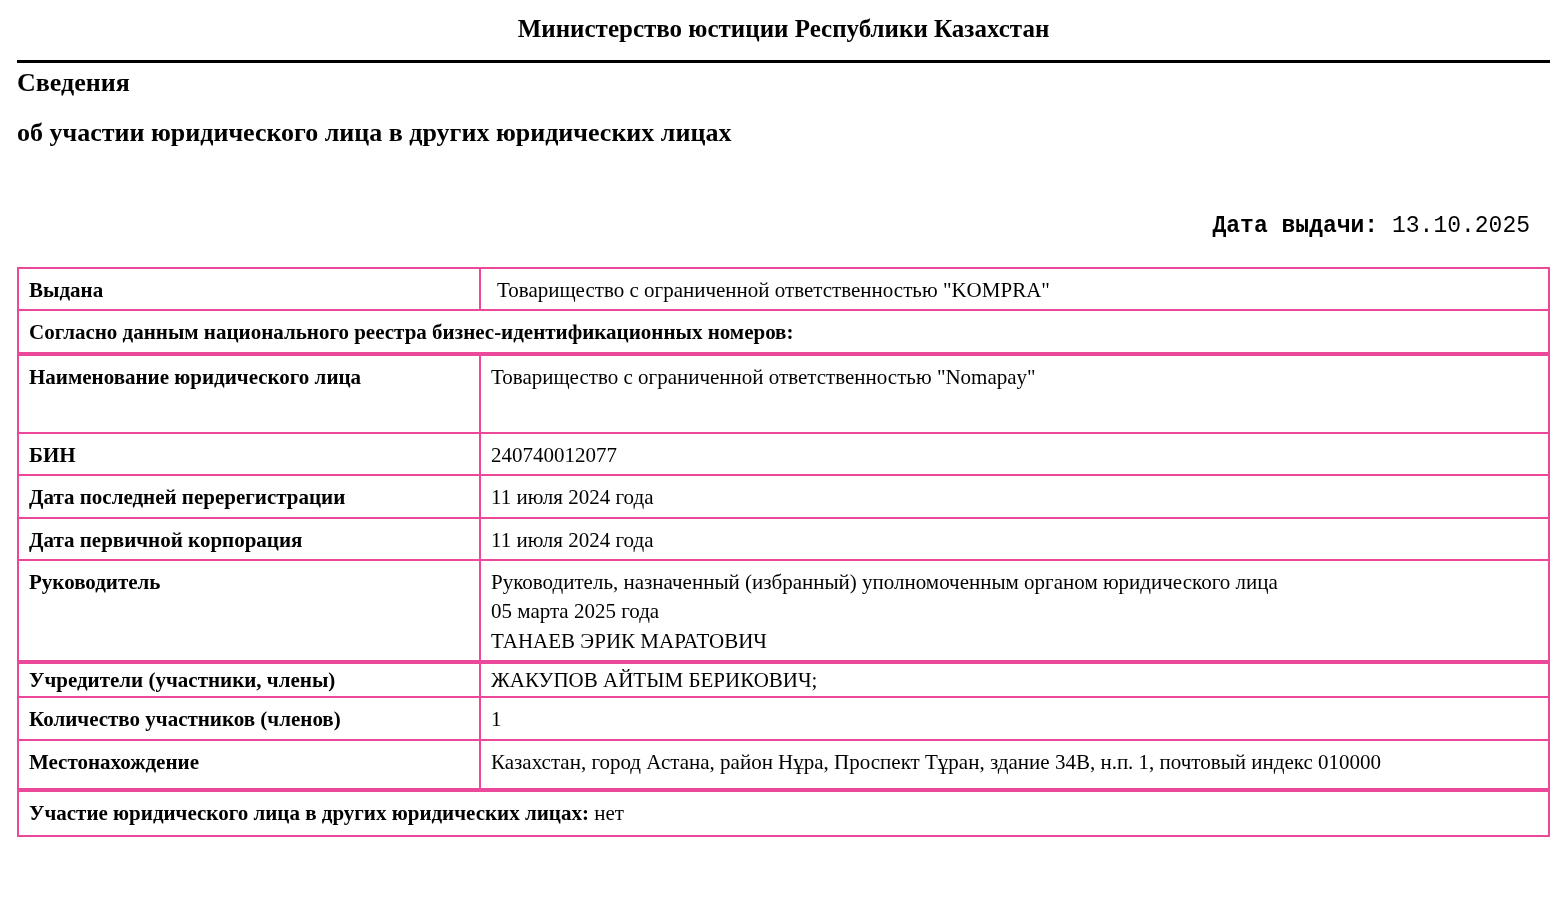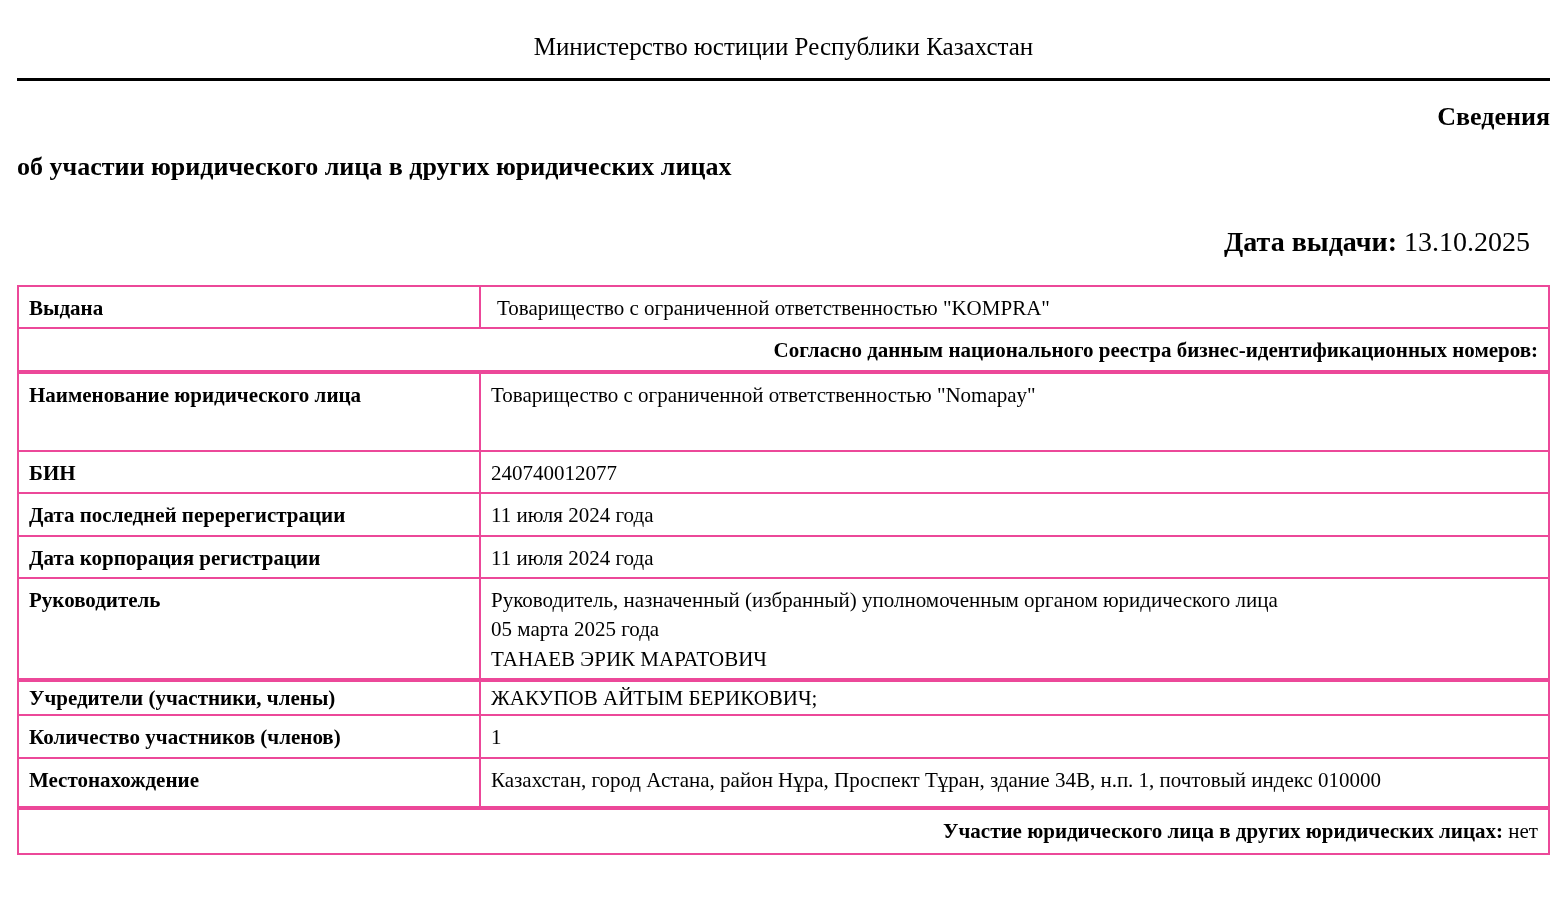--- a/index.html
+++ b/index.html
@@ -8,49 +8,50 @@
       padding: 0;
       background: #ffffff;
       color: #000000;
       font-family: "Liberation Serif", "DejaVu Serif", serif;
     }
     body { width: 1567px; height: 900px; overflow: hidden; }
     .page { padding: 0 17px; }
 
     .ministry {
       text-align: center;
-      font-weight: normal;
+      font-weight: bold;
       font-size: 25px;
-      padding-top: 32px;
+      padding-top: 14px;
       line-height: 1.2;
     }
     .rule {
       border-top: 3px solid #000;
       margin-top: 16px;
       height: 0;
     }
     .doc-title {
-      text-align: right;
+      text-align: left;
       font-weight: bold;
       font-size: 26px;
-      margin-top: 20px;
+      margin-top: 4px;
       line-height: 1.2;
     }
     .doc-subtitle {
       font-weight: bold;
       font-size: 26px;
       margin-top: 19px;
       line-height: 1.2;
     }
     .issue-date {
       text-align: right;
-      font-size: 28px;
-      margin-top: 43px;
+      font-size: 23px;
+      margin-top: 65px;
       padding-right: 20px;
       line-height: 1.2;
+      font-family: Liberation Mono, monospace;
     }
     .issue-date .lbl { font-weight: bold; }
 
     table.info {
       border-collapse: collapse;
       width: 100%;
       margin-top: 26px;
       table-layout: fixed;
       font-size: 21px;
     }
@@ -58,21 +59,21 @@
     table.info td {
       border: 2px solid #ec4899;
       padding: 7px 10px 4px 10px;
       vertical-align: top;
       line-height: 1.4;
       overflow: hidden;
     }
     td.label { font-weight: bold; padding-left: 14px; }
     td.value { font-weight: normal; }
     td.value.sp { padding-left: 16px; }
-    td.fullrow { font-weight: bold; padding-left: 14px; text-align: right; }
+    td.fullrow { font-weight: bold; padding-left: 14px; }
     td.fullrow .normal { font-weight: normal; }
 
     tr.h41  { height: 41px; }
     tr.h40  { height: 40px; }
     tr.h79  { height: 79px; }
     tr.h63  { height: 63px; }
     tr.h39  { height: 39px; }
     tr.h97  { height: 97px; }
     tr.h32  { height: 32px; }
     tr.h50  { height: 50px; }
@@ -119,21 +120,21 @@
       </tr>
       <tr class="h40">
         <td class="label">БИН</td>
         <td class="value">240740012077</td>
       </tr>
       <tr class="h39">
         <td class="label">Дата последней перерегистрации</td>
         <td class="value">11 июля 2024 года</td>
       </tr>
       <tr class="h40">
-        <td class="label">Дата корпорация регистрации</td>
+        <td class="label">Дата первичной корпорация</td>
         <td class="value">11 июля 2024 года</td>
       </tr>
       <tr class="h97">
         <td class="label">Руководитель</td>
         <td class="value">
           <div>Руководитель, назначенный (избранный) уполномоченным органом юридического лица</div>
           <div>05 марта 2025 года</div>
           <div>ТАНАЕВ ЭРИК МАРАТОВИЧ</div>
         </td>
       </tr>

